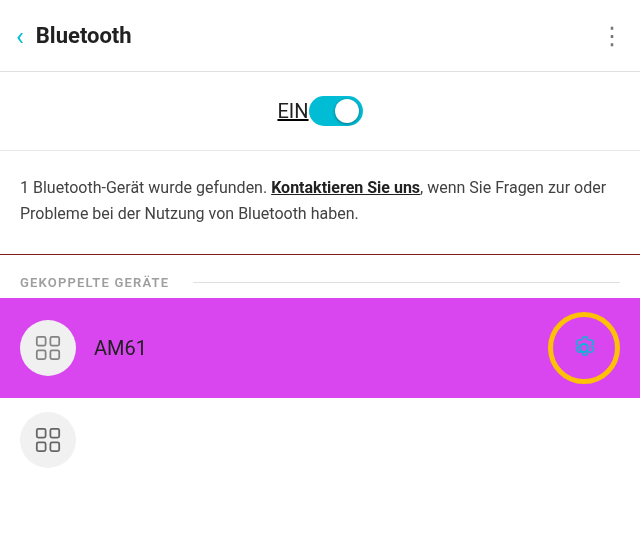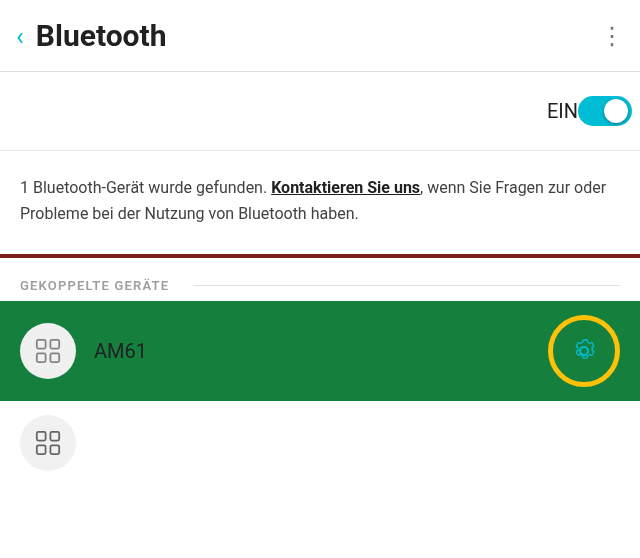--- a/index.html
+++ b/index.html
@@ -25,21 +25,21 @@
     .header-back {
       color: #00BCD4;
       font-size: 26px;
       cursor: pointer;
       margin-right: 12px;
       line-height: 1;
     }
 
     .header-title {
       flex: 1;
-      font-size: 30px;
+      font-size: 22px;
       font-weight: bold;
       color: #212121;
     }
 
     .header-scan {
       color: #00BCD4;
       font-size: 17px;
       font-weight: 600;
       letter-spacing: 0.5px;
       margin-right: 20px;
@@ -50,23 +50,24 @@
       color: #757575;
       font-size: 24px;
       cursor: pointer;
       line-height: 1;
     }
 
     
     .ein-row {
       display: flex;
       align-items: center;
-      justify-content: flex-end;
-      padding: 24px 8px;
+      justify-content: center;
+      padding: 24px 29px;
       border-bottom: 1px solid #e8e8e8;
+      text-decoration: underline;
     }
 
     .ein-label {
       font-size: 20px;
       color: #212121;
       font-weight: 400;
     }
 
     
     .toggle {
@@ -89,21 +90,21 @@
       width: 24px;
       height: 24px;
       background: #fff;
       border-radius: 50%;
       box-shadow: 0 1px 3px rgba(0,0,0,0.4);
     }
 
     
     .info-section {
       padding: 24px 20px 28px 20px;
-      border-bottom: 4px solid #7f1d1d;
+      border-bottom: 1px solid #7f1d1d;
     }
 
     .info-text {
       font-size: 16px;
       color: #424242;
       line-height: 1.6;
     }
 
     .info-link {
       font-weight: bold;
@@ -132,21 +133,21 @@
       flex: 1;
       height: 1px;
       background: #e0e0e0;
     }
 
     
     .device-row {
       display: flex;
       align-items: center;
       padding: 14px 20px;
-      background: #15803d;
+      background: #d946ef;
     }
 
     .device-icon-wrap {
       width: 56px;
       height: 56px;
       border-radius: 50%;
       background: #f0f0f0;
       display: flex;
       align-items: center;
       justify-content: center;

